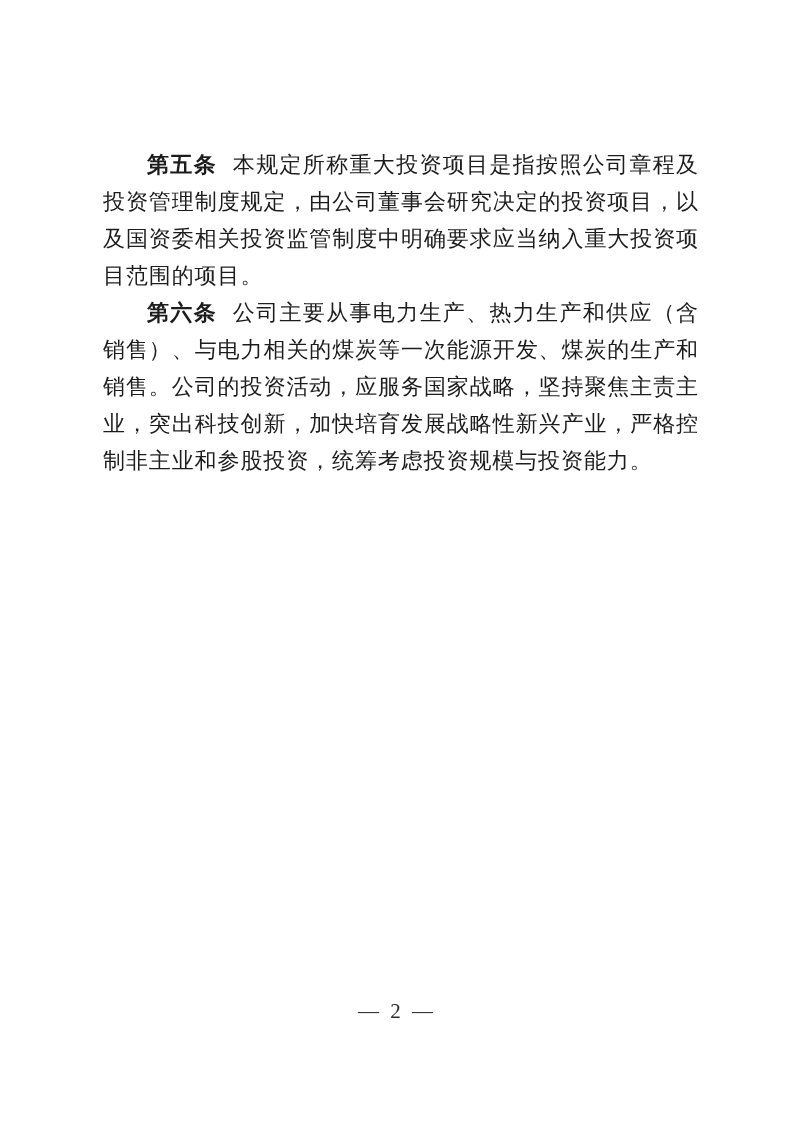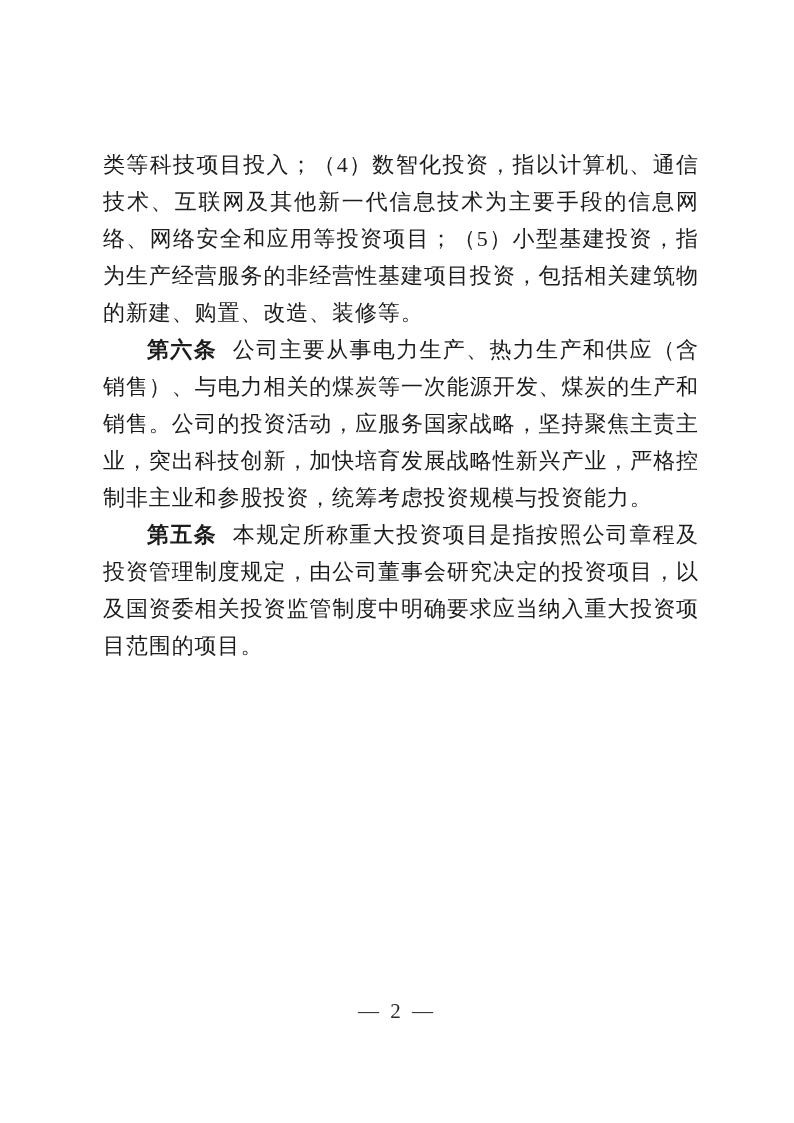--- a/index.html
+++ b/index.html
@@ -58,32 +58,29 @@
     color: #2b2b2b;
     font-family: "Liberation Serif", "DejaVu Serif", serif;
   }
 </style>
 </head>
 <body>
 
 <div class="page">
   <div class="content">
 
-    <p class="para">
-      <span class="para-body">类等科技项目投入；（4）数智化投资，指以计算机、通信技术、互联网及其他新一代信息技术为主要手段的信息网络、网络安全和应用等投资项目；（5）小型基建投资，指为生产经营服务的非经营性基建项目投资，包括相关建筑物的新建、购置、改造、装修等。</span>
-    </p>
 
 
 
     <p class="para indent">
-      <span class="para-label">第六条</span><span class="para-body">公司主要从事电力生产、热力生产和供应（含销售）、与电力相关的煤炭等一次能源开发、煤炭的生产和销售。公司的投资活动，应服务国家战略，坚持聚焦主责主业，突出科技创新，加快培育发展战略性新兴产业，严格控制非主业和参股投资，统筹考虑投资规模与投资能力。</span>
+      <span class="para-label">第五条</span><span class="para-body">本规定所称重大投资项目是指按照公司章程及投资管理制度规定，由公司董事会研究决定的投资项目，以及国资委相关投资监管制度中明确要求应当纳入重大投资项目范围的项目。</span>
     </p>
 
     <p class="para indent">
-      <span class="para-label">第五条</span><span class="para-body">本规定所称重大投资项目是指按照公司章程及投资管理制度规定，由公司董事会研究决定的投资项目，以及国资委相关投资监管制度中明确要求应当纳入重大投资项目范围的项目。</span>
+      <span class="para-label">第六条</span><span class="para-body">公司主要从事电力生产、热力生产和供应（含销售）、与电力相关的煤炭等一次能源开发、煤炭的生产和销售。公司的投资活动，应服务国家战略，坚持聚焦主责主业，突出科技创新，加快培育发展战略性新兴产业，严格控制非主业和参股投资，统筹考虑投资规模与投资能力。</span>
     </p>
 
   </div>
 
   <div class="footer">
     <span class="page-number">— 2 —</span>
   </div>
 </div>
 
 </body></html>

